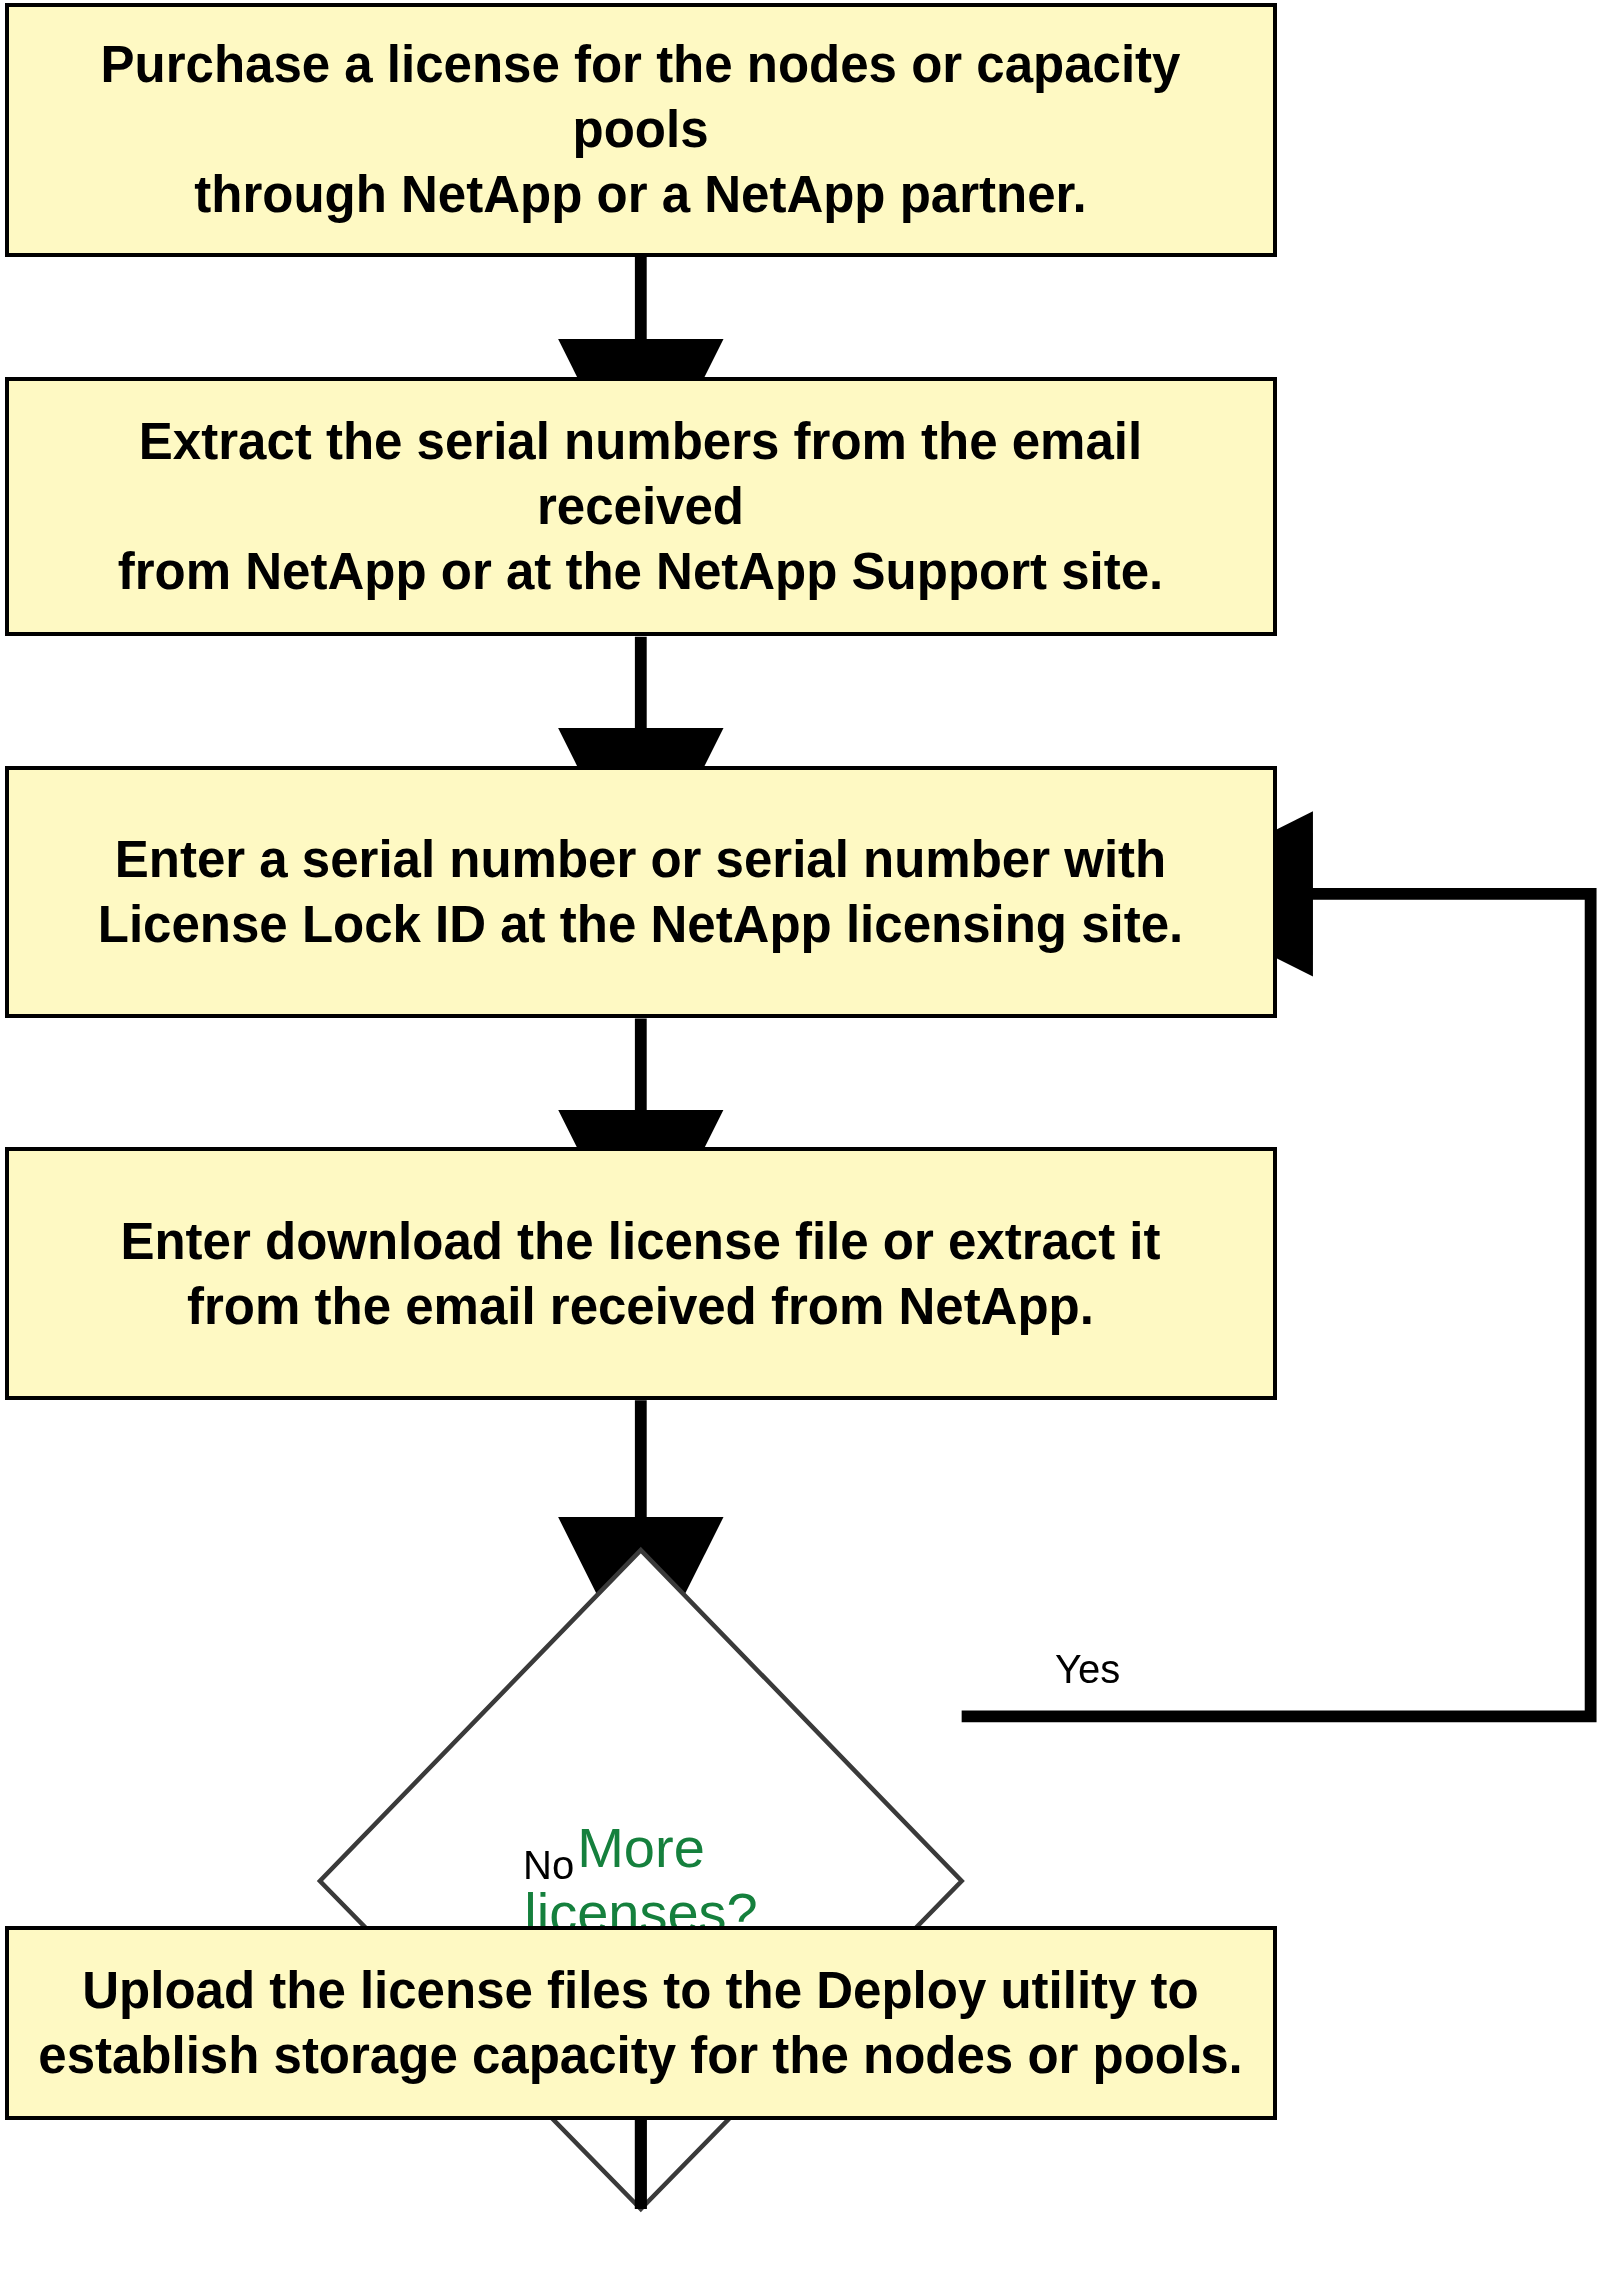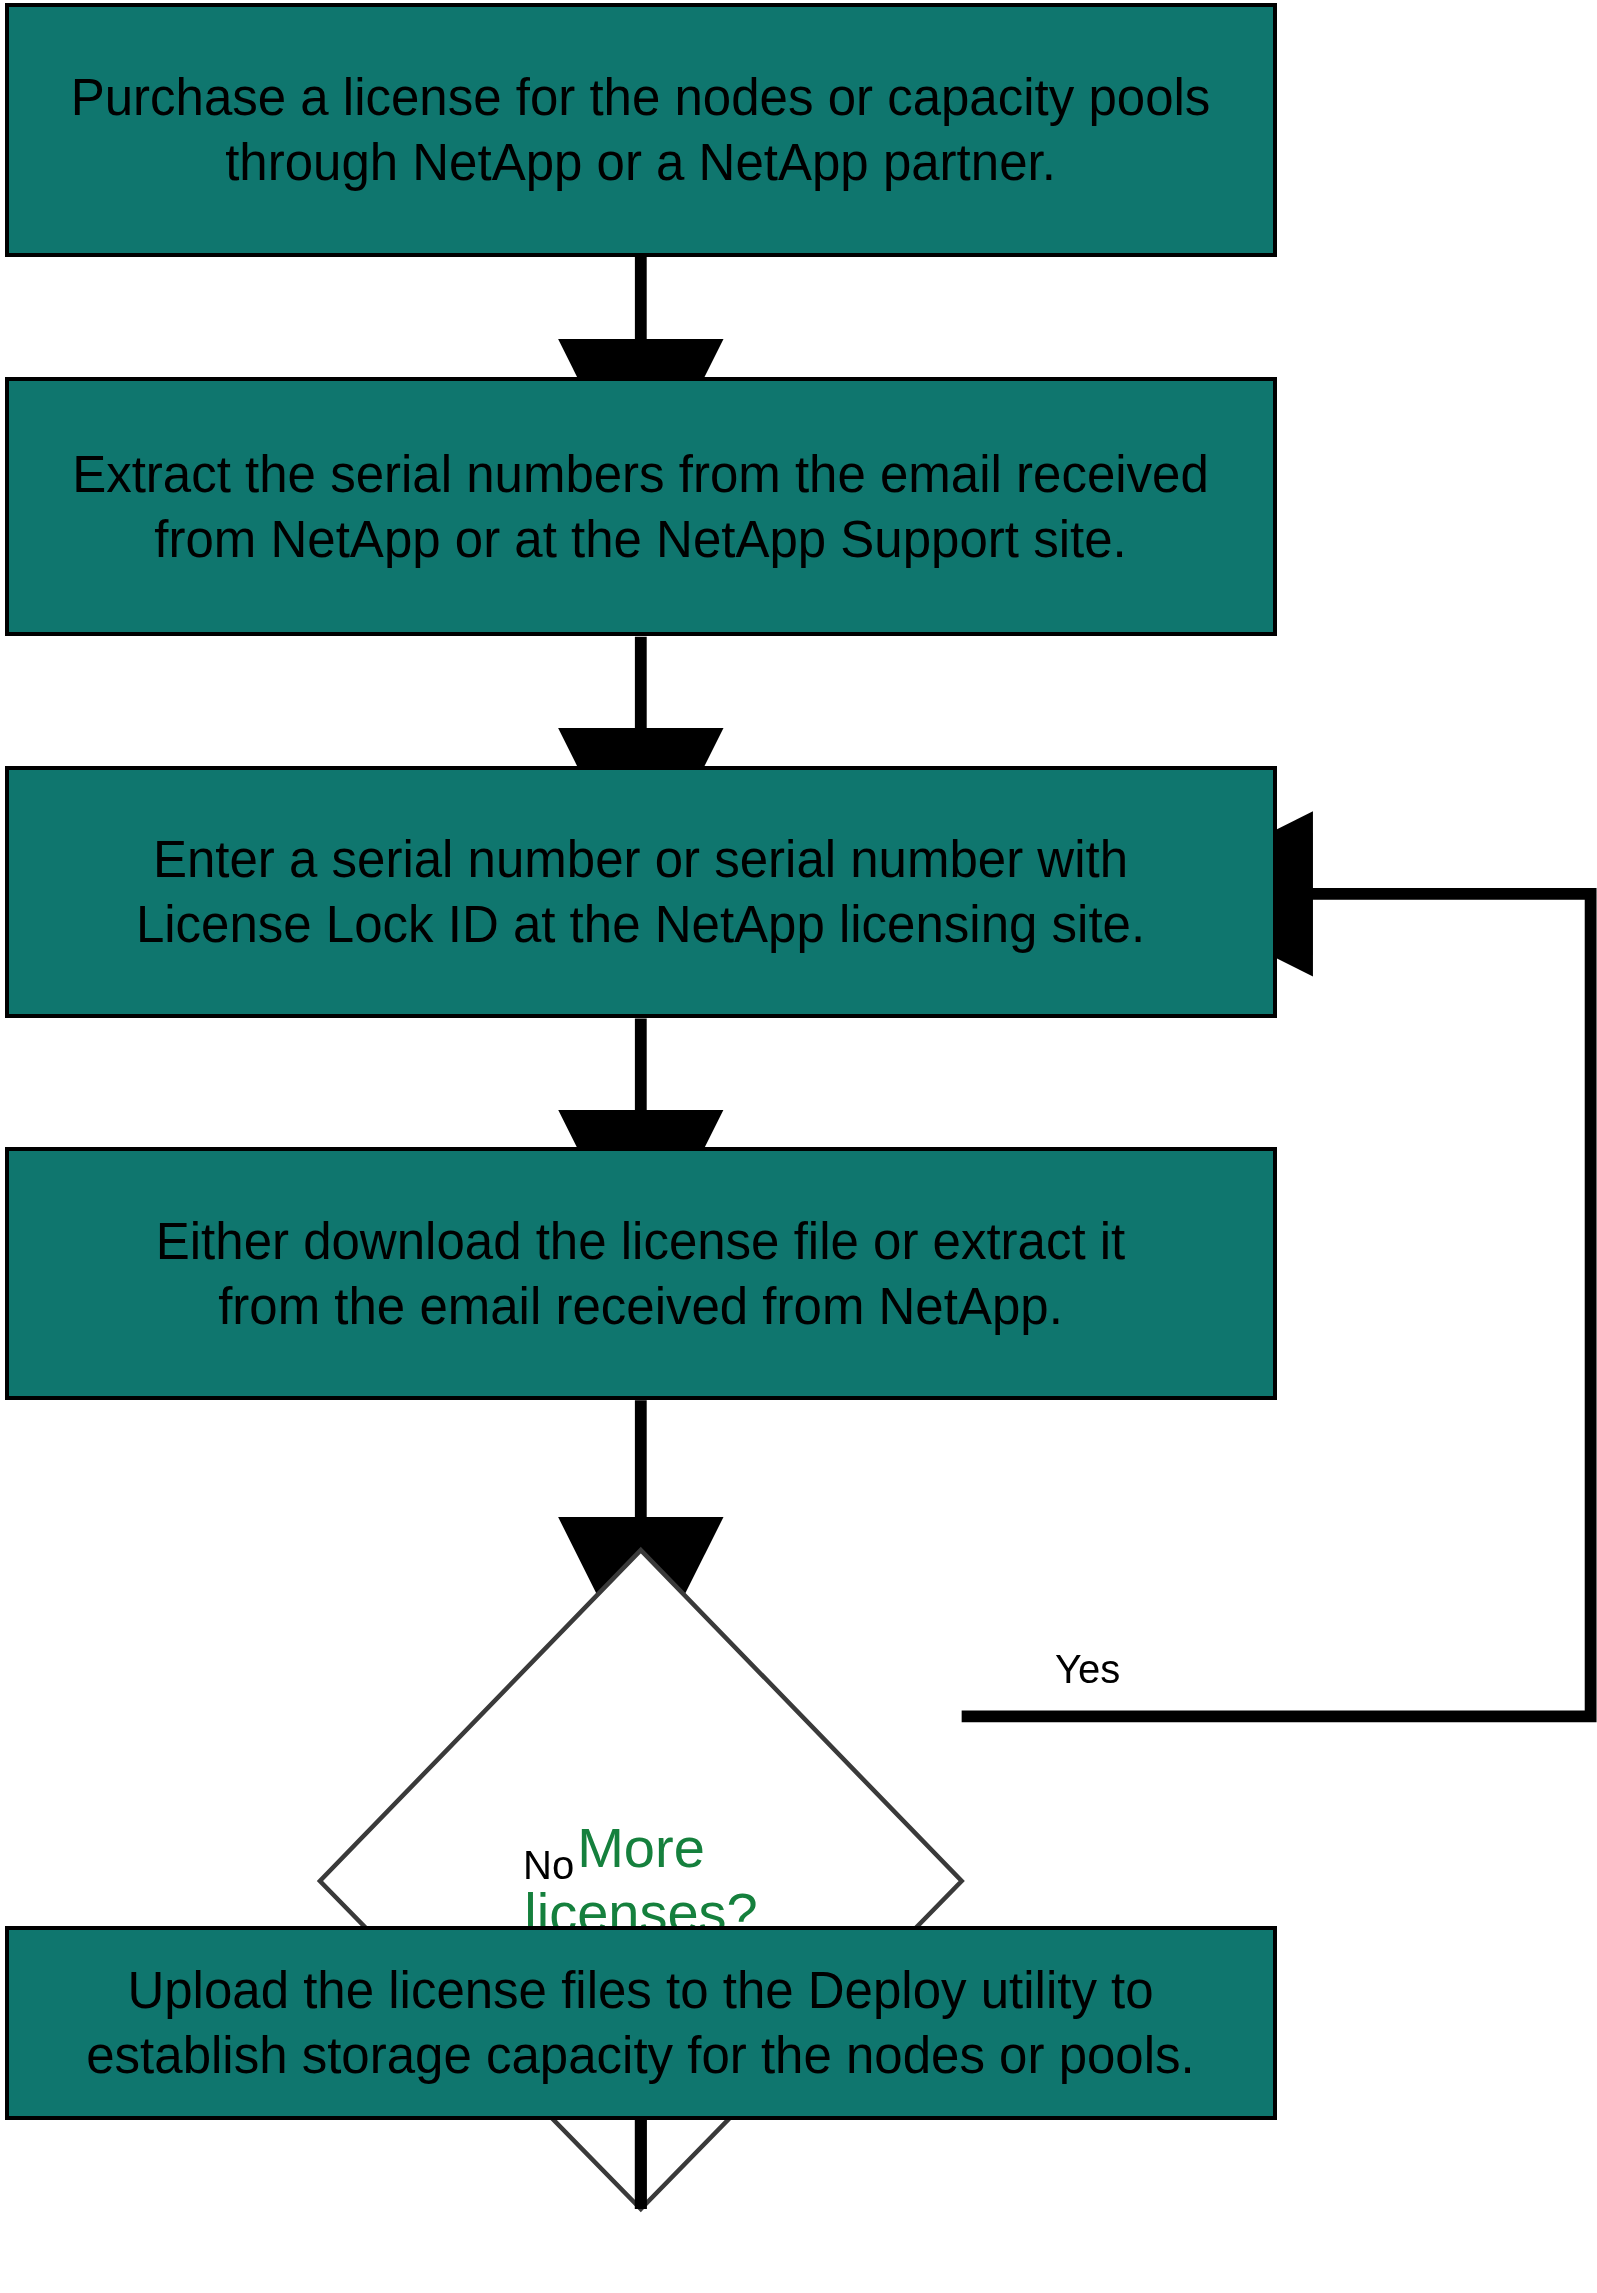--- a/index.html
+++ b/index.html
@@ -22,25 +22,26 @@
     position: absolute;
     top: 0;
     left: 0;
     width: 1597px;
     height: 2294px;
   }
   .node-box {
     position: absolute;
     box-sizing: border-box;
     border: 4.5px solid #000000;
-    background: #0f766e;
+    background: #fef9c3;
     display: flex;
     align-items: center;
     justify-content: center;
     text-align: center;
+    font-weight: bold;
   }
   .node-text {
     font-size: 51px;
     line-height: 65px;
     color: #000000;
     padding: 0 20px;
     white-space: pre-line;
   }
   .diamond-wrap {
     position: absolute;
@@ -124,21 +125,21 @@
     <div class="node-text">Enter a serial number or serial number with
 License Lock ID at the NetApp licensing site.</div>
   </div>
 
   <div class="node-box" style="left:4.5px; top:377px; width:1272px; height:259px;">
     <div class="node-text">Extract the serial numbers from the email received
 from NetApp or at the NetApp Support site.</div>
   </div>
 
   <div class="node-box" style="left:4.5px; top:1147px; width:1272px; height:253px;">
-    <div class="node-text">Either download the license file or extract it
+    <div class="node-text">Enter download the license file or extract it
 from the email received from NetApp.</div>
   </div>
 
   <div class="diamond-wrap" style="left:320px; top:1550px; width:642px; height:659px;">
     <div class="diamond-text">More
 licenses?</div>
   </div>
 
   <div class="edge-label" style="left:1055px; top:1642px;">Yes</div>
 

